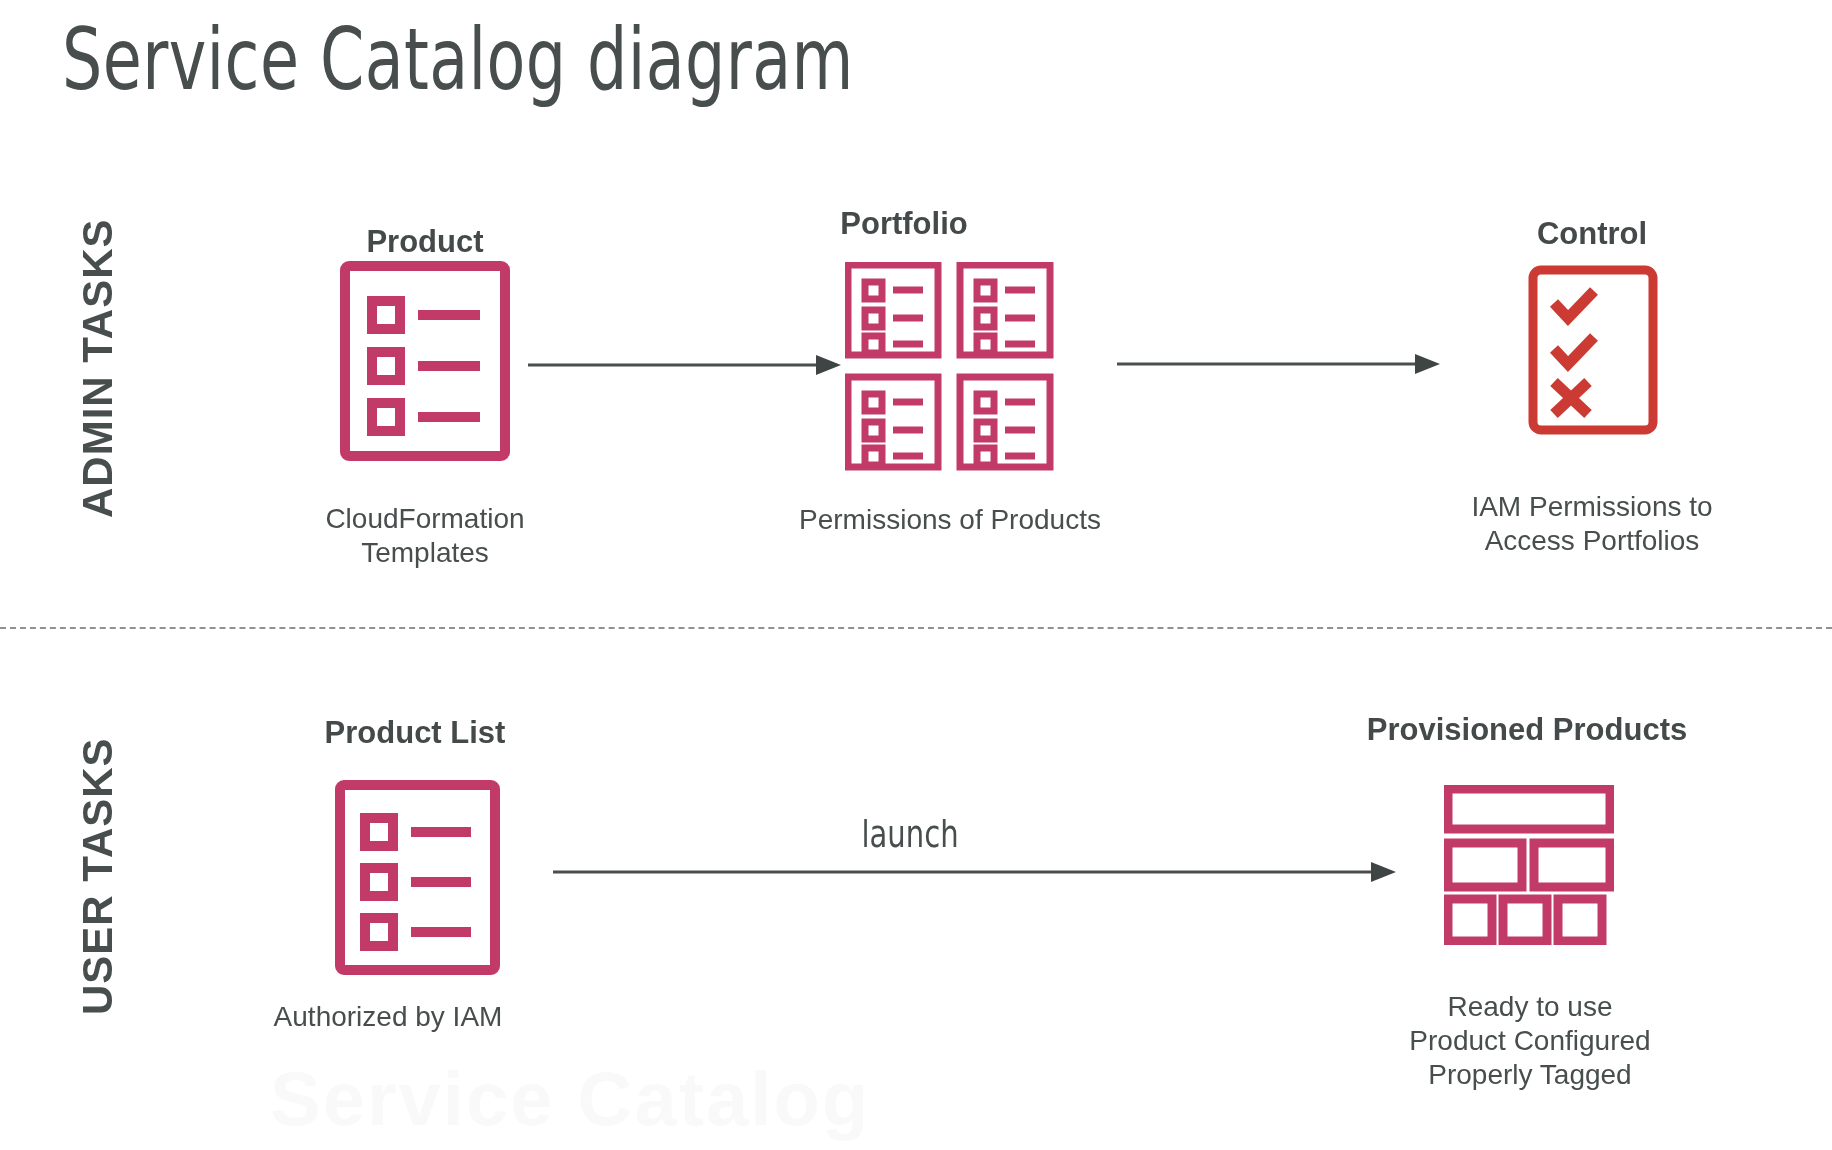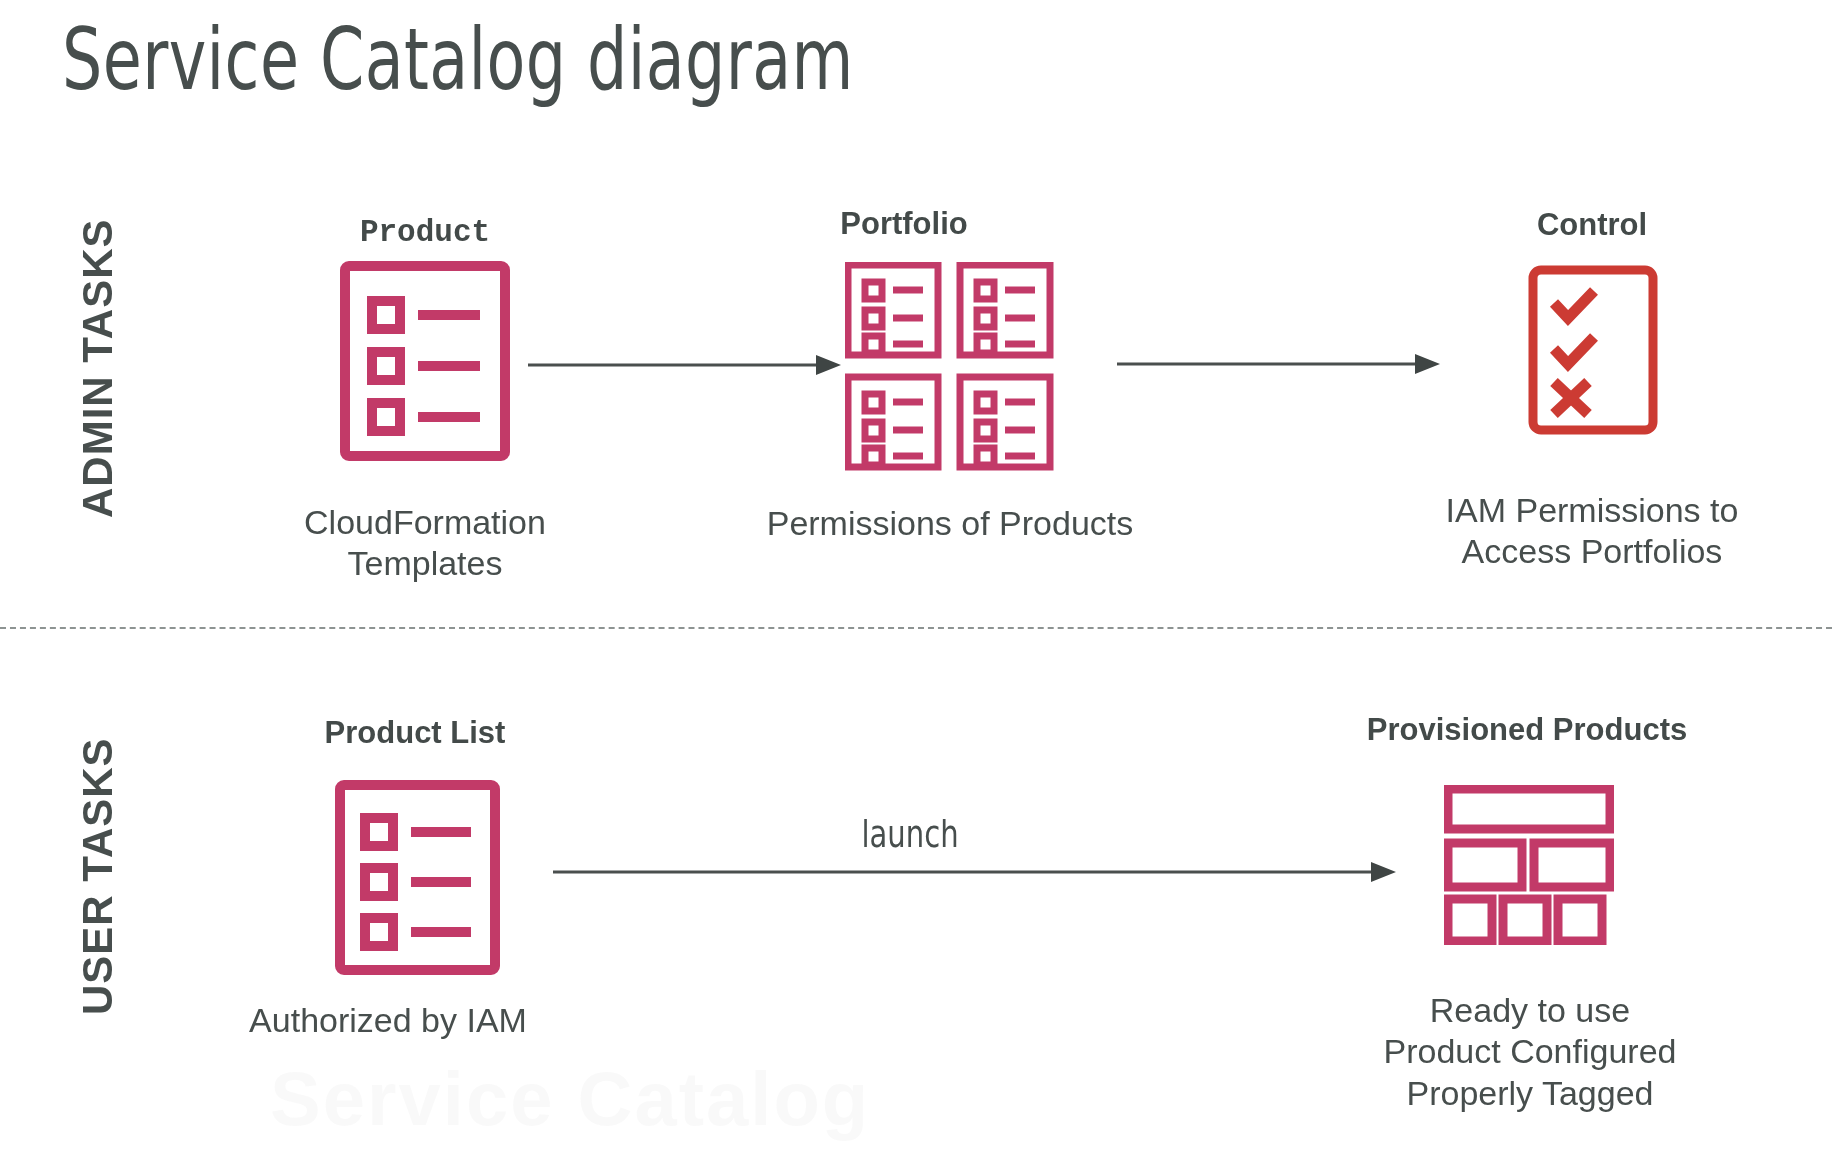--- a/index.html
+++ b/index.html
@@ -63,21 +63,21 @@
     font-size: 31px;
     color: #434a49;
     text-align: center;
     white-space: nowrap;
     transform: translateX(-50%);
   }
 
   
   .caption {
     position: absolute;
-    font-size: 34px;
+    font-size: 28px;
     line-height: 1.22;
     font-weight: 400;
     color: #474e4d;
     text-align: center;
     transform: translateX(-50%);
     white-space: pre-line;
   }
 
   
   .arrow-label {
@@ -112,21 +112,21 @@
 <body>
 
 <div id="page-title">Service Catalog diagram</div>
 
 <div id="band-divider"></div>
 
 <div class="band-label" id="band-label-admin">ADMIN TASKS</div>
 
 <div class="band-label" id="band-label-user">USER TASKS</div>
 
-<div class="node-header" style="left:425px; top:215px;font-family:Liberation Mono, monospace;">Product</div>
+<div class="node-header" style="left:425px; top:224px;">Product</div>
 
 <svg class="icon-svg" style="left:340px; top:261px;" width="170" height="200" viewBox="0 0 170 200">
   <rect x="5" y="5" width="160" height="190" rx="4" ry="4" fill="none" stroke="#C23A68" stroke-width="10"></rect>
 
   <rect x="32" y="40" width="28" height="28" fill="none" stroke="#C23A68" stroke-width="10"></rect>
   <line x1="78" y1="54" x2="140" y2="54" stroke="#C23A68" stroke-width="10" stroke-linecap="butt"></line>
 
   <rect x="32" y="91" width="28" height="28" fill="none" stroke="#C23A68" stroke-width="10"></rect>
   <line x1="78" y1="105" x2="140" y2="105" stroke="#C23A68" stroke-width="10" stroke-linecap="butt"></line>
 
@@ -189,21 +189,21 @@
   </g>
 </svg>
 
 <div class="caption" style="left:950px; top:503px; width:520px;">Permissions of Products</div>
 
 <svg class="arrow-svg" style="left:1117px; top:349px;" width="325" height="30" viewBox="0 0 325 30">
   <line x1="0" y1="15" x2="300" y2="15" stroke="#4a4f4e" stroke-width="3"></line>
   <polygon points="298,5 323,15 298,25" fill="#3f4544"></polygon>
 </svg>
 
-<div class="node-header" style="left:1592px; top:207px;text-align:center;">Control</div>
+<div class="node-header" style="left:1592px; top:216px;text-align:center;">Control</div>
 
 <svg class="icon-svg" style="left:1528px; top:265px;" width="130" height="170" viewBox="0 0 130 170">
   <rect x="5" y="5" width="120" height="160" rx="8" ry="8" fill="none" stroke="#CC3B33" stroke-width="9"></rect>
 
   <polyline points="26,38 40,53 66,26" fill="none" stroke="#CC3B33" stroke-width="11" stroke-linecap="butt" stroke-linejoin="miter"></polyline>
 
   <polyline points="26,84 40,99 66,72" fill="none" stroke="#CC3B33" stroke-width="11" stroke-linecap="butt" stroke-linejoin="miter"></polyline>
 
   <line x1="26" y1="117" x2="60" y2="149" stroke="#CC3B33" stroke-width="11" stroke-linecap="butt"></line>
   <line x1="60" y1="117" x2="26" y2="149" stroke="#CC3B33" stroke-width="11" stroke-linecap="butt"></line>

